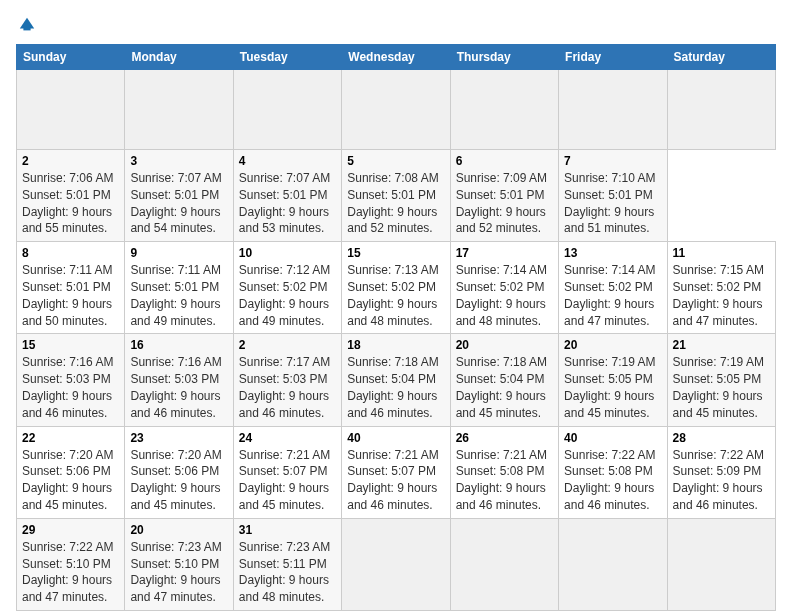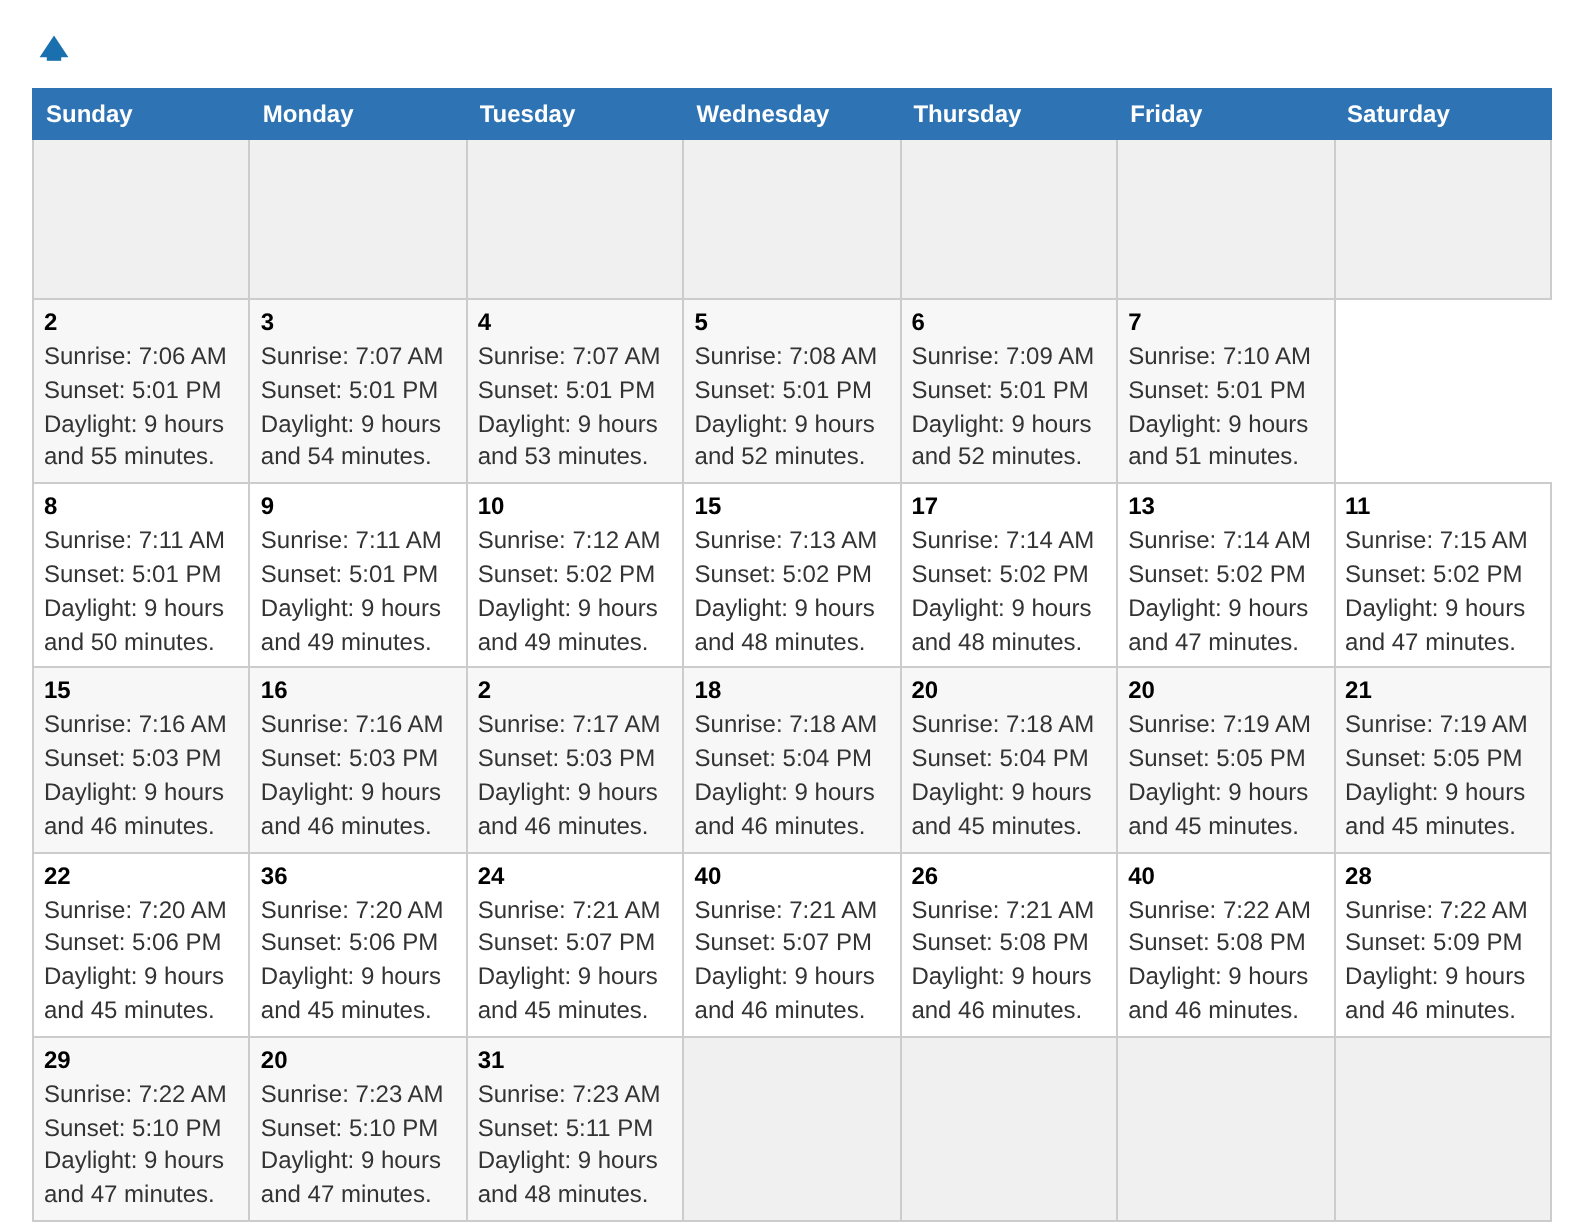--- a/index.html
+++ b/index.html
@@ -214,21 +214,21 @@
           <span class="day-num">21</span>
           <div class="day-info">Sunrise: 7:19 AM<br>Sunset: 5:05 PM<br>Daylight: 9 hours and 45 minutes.</div>
         </td>
       </tr>
       <tr>
         <td>
           <span class="day-num">22</span>
           <div class="day-info">Sunrise: 7:20 AM<br>Sunset: 5:06 PM<br>Daylight: 9 hours and 45 minutes.</div>
         </td>
         <td>
-          <span class="day-num">36</span>
+          <span class="day-num">23</span>
           <div class="day-info">Sunrise: 7:20 AM<br>Sunset: 5:06 PM<br>Daylight: 9 hours and 45 minutes.</div>
         </td>
         <td>
           <span class="day-num">24</span>
           <div class="day-info">Sunrise: 7:21 AM<br>Sunset: 5:07 PM<br>Daylight: 9 hours and 45 minutes.</div>
         </td>
         <td>
           <span class="day-num">40</span>
           <div class="day-info">Sunrise: 7:21 AM<br>Sunset: 5:07 PM<br>Daylight: 9 hours and 46 minutes.</div>
         </td>

